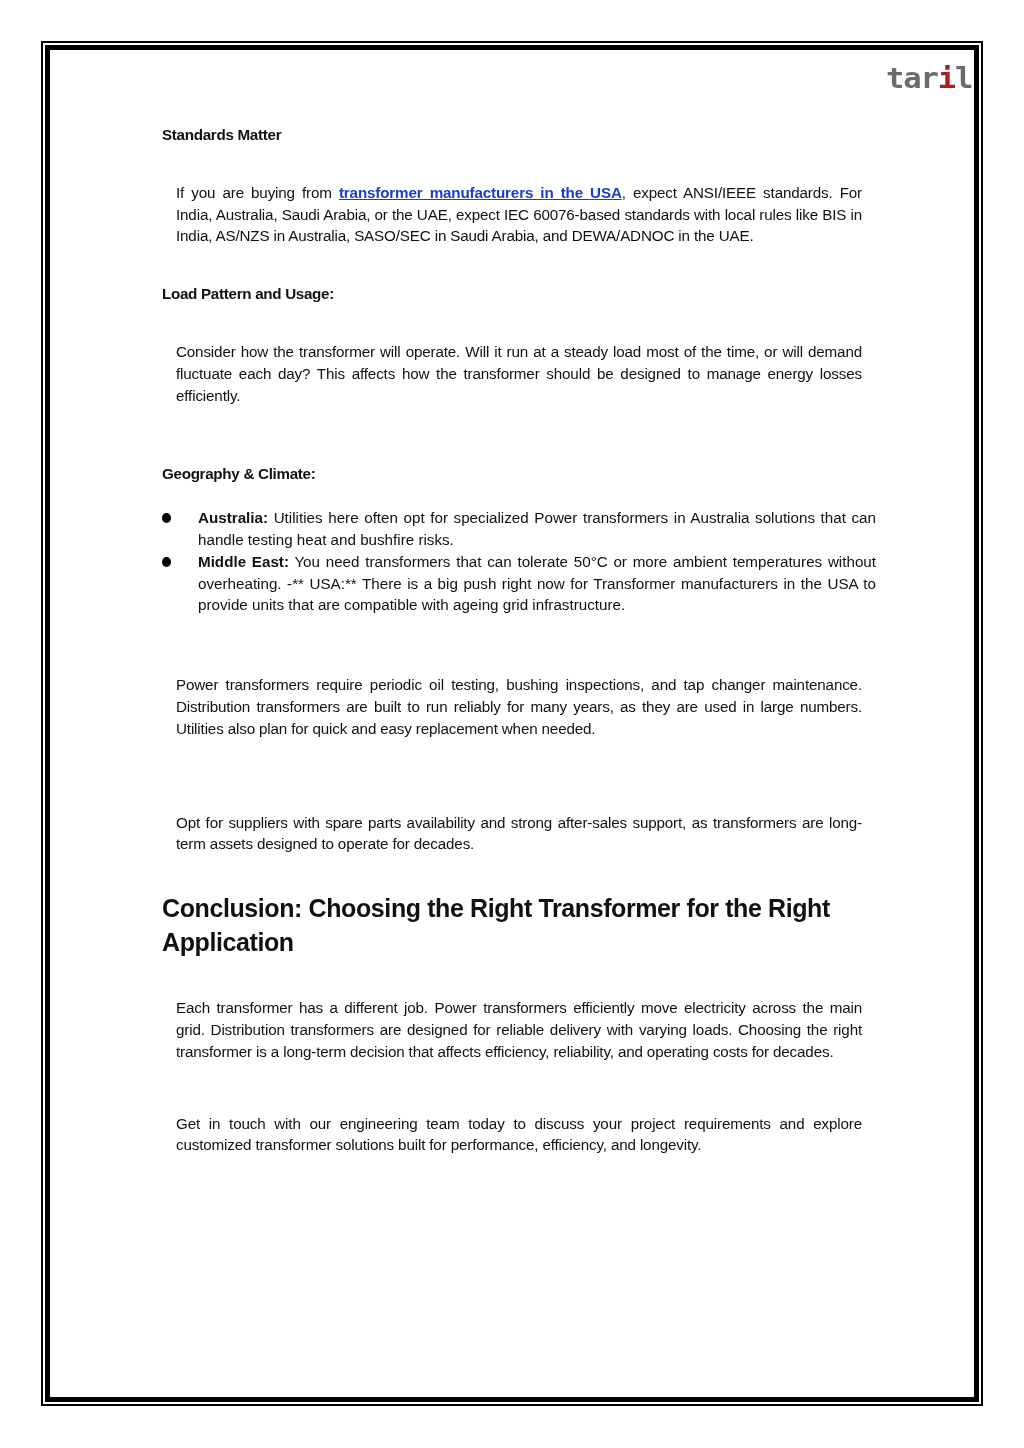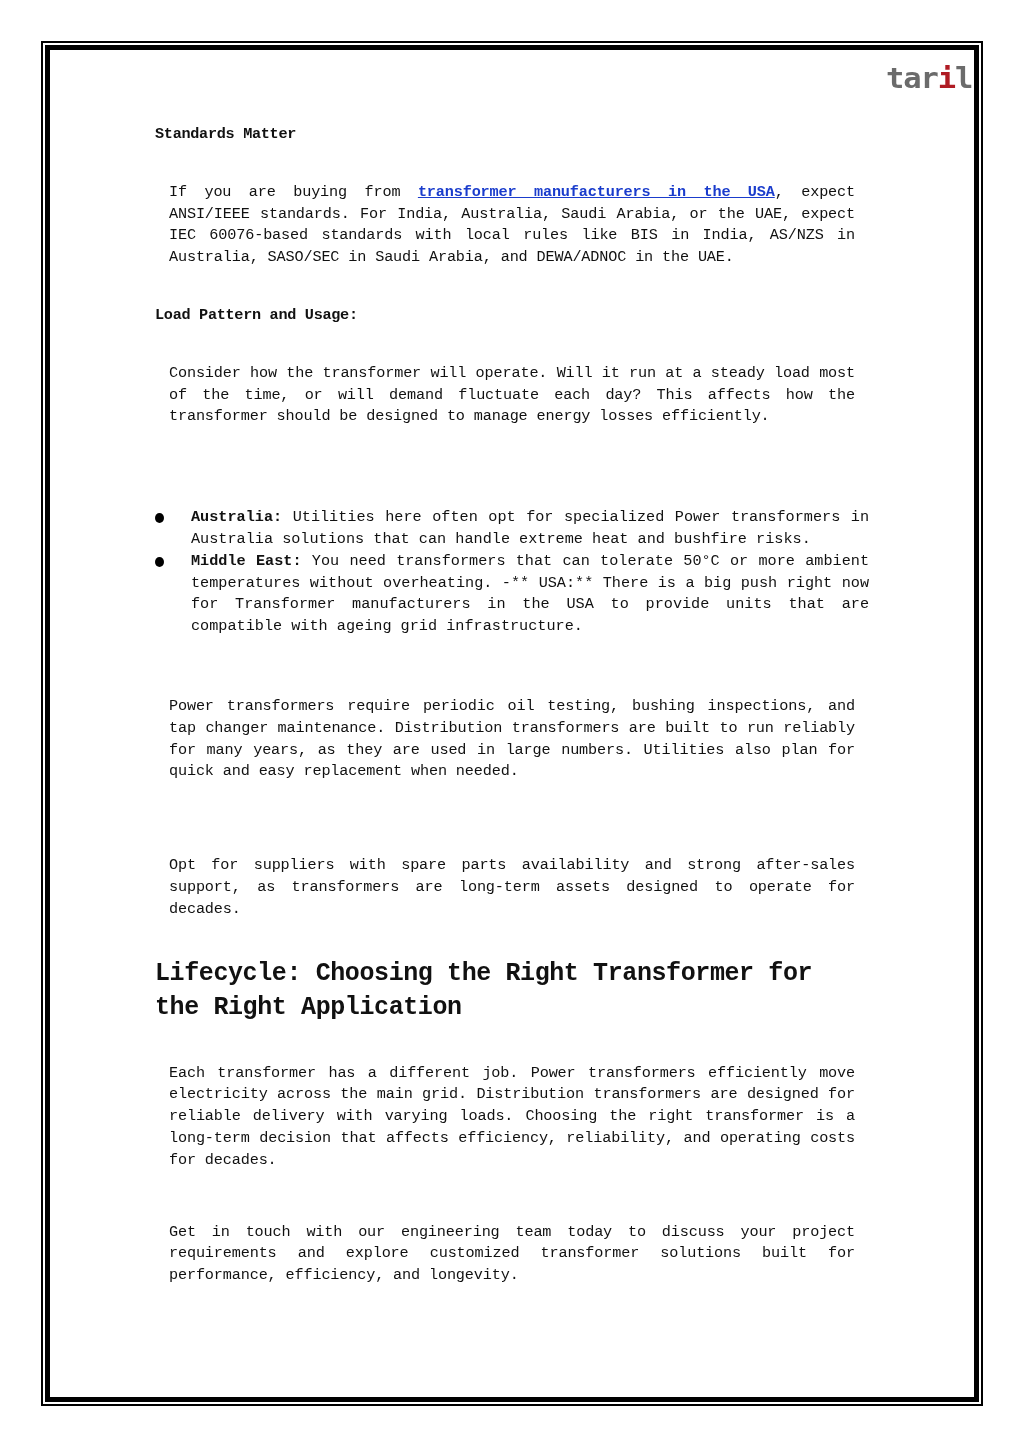--- a/index.html
+++ b/index.html
@@ -1,21 +1,21 @@
 <!DOCTYPE html>
 <html><head>
 <meta charset="utf-8">
 <style>
   html, body { margin:0; padding:0; background:#ffffff; }
   body { width:1024px; height:1448px; position:relative; overflow:hidden; font-family:"DejaVu Sans Condensed","Liberation Sans Narrow","Liberation Sans", sans-serif; color:#111; }
   .frame-outer { position:absolute; left:41px; top:41px; width:942px; height:1365px; border:2px solid #000; box-sizing:border-box; }
   .frame-inner { position:absolute; left:45px; top:45px; width:934px; height:1357px; border:5px solid #000; box-sizing:border-box; }
   .logo { position:absolute; left:888px; top:64px; font-family:"DejaVu Sans Mono", monospace; font-weight:bold; font-size:29px; letter-spacing:-1px; color:#6b6b6b; line-height:1; transform:scaleX(1.05); }
   .logo .dot { color:#b01c24; }
-  .content { position:absolute; left:155px; top:124px; width:714px; font-family:Liberation Mono, monospace; font-size:15.2px; line-height:21.8px; }
+  .content { position:absolute; left:162px; top:124px; width:714px; font-family:Liberation Sans, sans-serif; font-size:15.2px; line-height:21.8px; }
   .content p { margin:14px; text-align:justify; letter-spacing:-0.15px; }
   .h { font-weight:bold; font-size:15.2px; margin:0; letter-spacing:-0.3px; }
   .link { color:#1a3ccc; font-weight:bold; text-decoration:underline; }
   .gap1 { height:22px; }
   .gap2 { height:43px; }
   ul.bullets { margin:0; padding:0; list-style:none; }
   ul.bullets li { position:relative; padding-left:36px; text-align:justify; }
   ul.bullets li .bullet { position:absolute; left:0; top:6px; width:9px; height:10px; background:#000; border-radius:50%; }
   ul.bullets li b { font-weight:bold; }
   h2.conclusion { margin:0; font-size:25px; line-height:34px; font-weight:bold; letter-spacing:-0.4px; }
@@ -32,33 +32,34 @@
   <div class="h">Standards Matter</div>
   <div class="gap1"></div>
   <p><span>If you are buying from </span><a class="link">transformer manufacturers in the USA</a><span>, expect ANSI/IEEE standards. For India, Australia, Saudi Arabia, or the UAE, expect IEC 60076-based standards with local rules like BIS in India, AS/NZS in Australia, SASO/SEC in Saudi Arabia, and DEWA/ADNOC in the UAE.</span></p>
   <div class="gap1"></div>
 
   <div class="h">Load Pattern and Usage:</div>
   <div class="gap1"></div>
   <p>Consider how the transformer will operate. Will it run at a steady load most of the time, or will demand fluctuate each day? This affects how the transformer should be designed to manage energy losses efficiently.</p>
   <div class="gap2"></div>
 
+  <div class="h">Geography &amp; Climate:</div>
   <div class="gap1"></div>
   <ul class="bullets">
-    <li><span class="bullet"></span><b>Australia:</b><span> Utilities here often opt for specialized Power transformers in Australia solutions that can handle extreme heat and bushfire risks.</span></li>
+    <li><span class="bullet"></span><b>Australia:</b><span> Utilities here often opt for specialized Power transformers in Australia solutions that can handle testing heat and bushfire risks.</span></li>
     <li><span class="bullet"></span><b>Middle East:</b><span> You need transformers that can tolerate 50°C or more ambient temperatures without overheating. -** USA:** There is a big push right now for Transformer manufacturers in the USA to provide units that are compatible with ageing grid infrastructure.</span></li>
   </ul>
   <div class="gap1"></div>
 
   <div class="gap1"></div>
   <p>Power transformers require periodic oil testing, bushing inspections, and tap changer maintenance. Distribution transformers are built to run reliably for many years, as they are used in large numbers. Utilities also plan for quick and easy replacement when needed.</p>
   <div class="gap1"></div>
 
   <div class="gap1"></div>
   <p>Opt for suppliers with spare parts availability and strong after-sales support, as transformers are long-term assets designed to operate for decades.</p>
   <div style="height:22px"></div>
 
-  <h2 class="conclusion">Lifecycle: Choosing the Right Transformer for the Right Application</h2>
+  <h2 class="conclusion">Conclusion: Choosing the Right Transformer for the Right Application</h2>
   <div style="height:24px"></div>
   <p>Each transformer has a different job. Power transformers efficiently move electricity across the main grid. Distribution transformers are designed for reliable delivery with varying loads. Choosing the right transformer is a long-term decision that affects efficiency, reliability, and operating costs for decades.</p>
   <div class="gap1"></div>
   <p>Get in touch with our engineering team today to discuss your project requirements and explore customized transformer solutions built for performance, efficiency, and longevity.</p>
 </div>
 
 </body></html>

